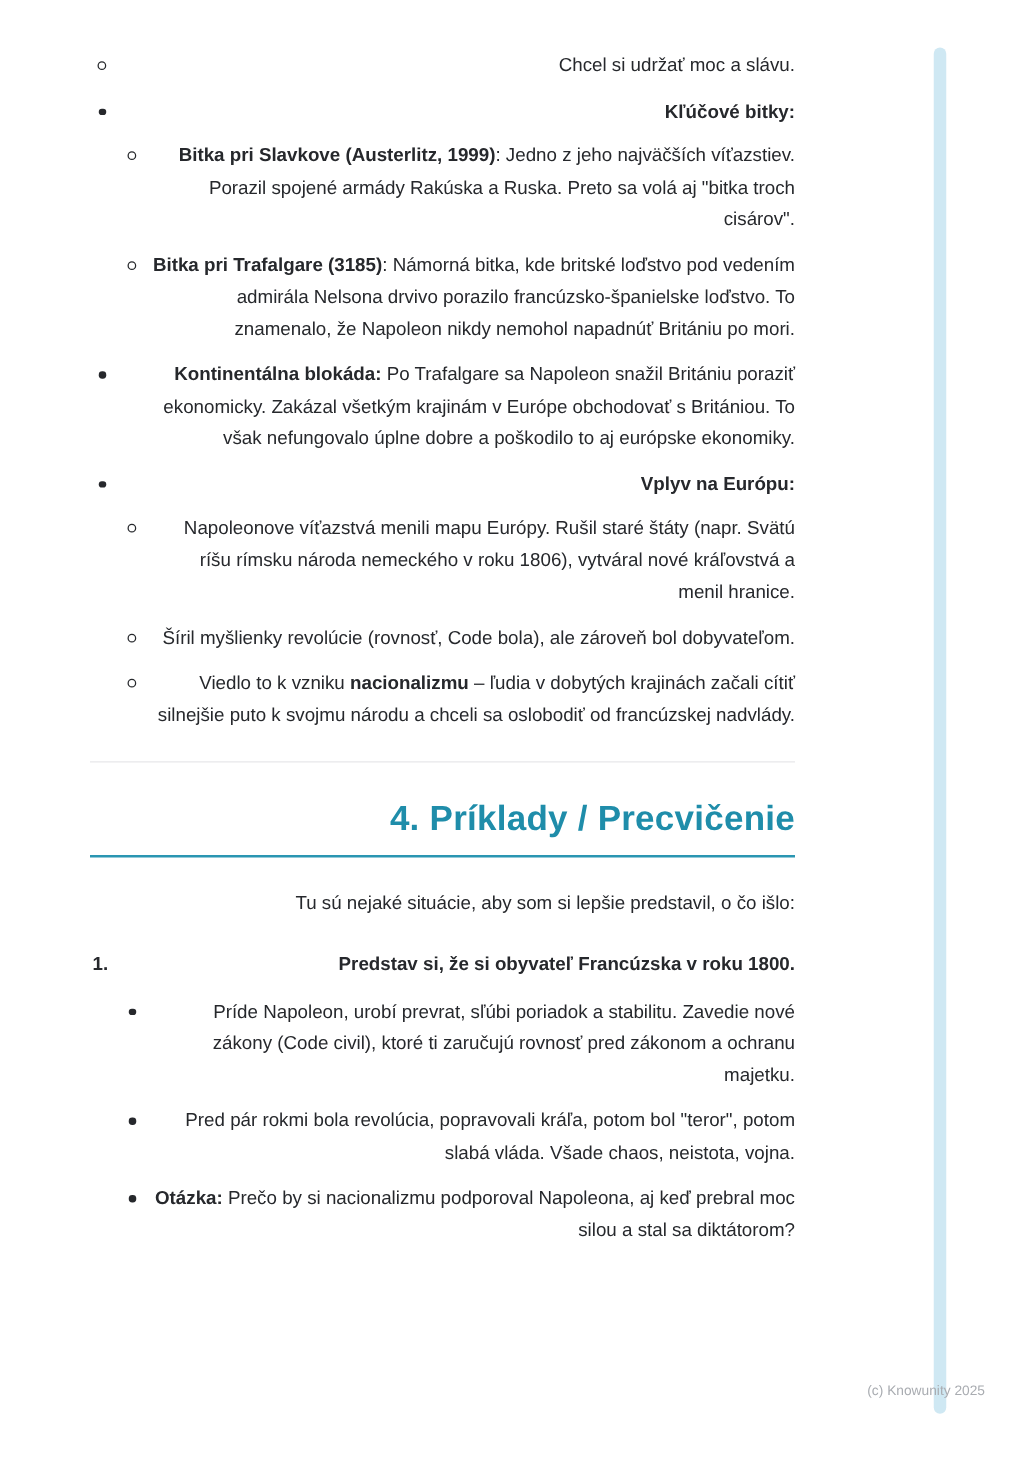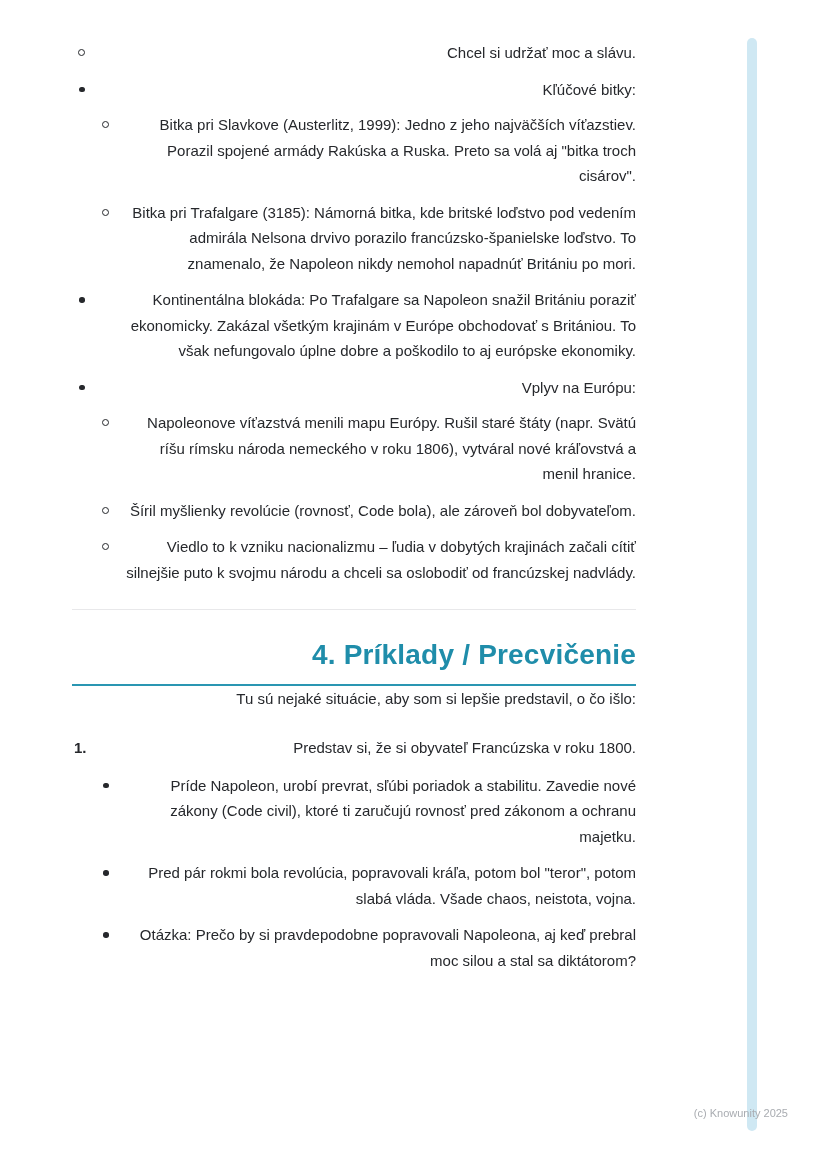--- a/index.html
+++ b/index.html
@@ -16,21 +16,21 @@
   .page {
     position: absolute;
     inset: 0;
     padding: 40px 0 0 72px;
   }
   .content {
     width: 564px;
     font-size: 15px;
     line-height: 1.7;
   }
-  .b { font-weight: 400; }
+  .b { font-weight: 700; }
 
   
   .li {
     position: relative;
     padding-left: 24px;
     margin-bottom: 11px;
   }
   .li.disc::before {
     content: "";
     position: absolute;
@@ -62,21 +62,21 @@
     font-weight: 700;
     color: var(--accent, #1f8daa);
     letter-spacing: 0.2px;
     margin-left: 23px;
   }
   .heading-rule {
     width: 564px; height: 2px;
     background: var(--rule, #2a96b2);
     margin-top: 12px;
   }
-  .intro { }
+  .intro { margin-top: 24px; }
 
   .num-item {
     position: relative;
     padding-left: 24px;
     margin-top: 24px;
   }
   .num {
     position: absolute;
     left: 2px;
     font-weight: 700;
@@ -151,21 +151,21 @@
       <span class="num">1.</span>
       <span class="b">Predstav si, že si obyvateľ Francúzska v roku 1800.</span>
       <div class="sub">
         <div class="li disc">
           <span>Príde Napoleon, urobí prevrat, sľúbi poriadok a stabilitu. Zavedie nové zákony (Code civil), ktoré ti zaručujú rovnosť pred zákonom a ochranu majetku.</span>
         </div>
         <div class="li disc">
           <span>Pred pár rokmi bola revolúcia, popravovali kráľa, potom bol "teror", potom slabá vláda. Všade chaos, neistota, vojna.</span>
         </div>
         <div class="li disc">
-          <span class="b">Otázka:</span><span> Prečo by si pravdepodobne popravovali Napoleona, aj keď prebral moc silou a stal sa diktátorom?</span>
+          <span class="b">Otázka:</span><span> Prečo by si nacionalizmu podporoval Napoleona, aj keď prebral moc silou a stal sa diktátorom?</span>
         </div>
       </div>
     </div>
 
   </div>
 
   <div class="stripe"></div>
   <div class="footer">(c) Knowunity 2025</div>
 </div>
 

